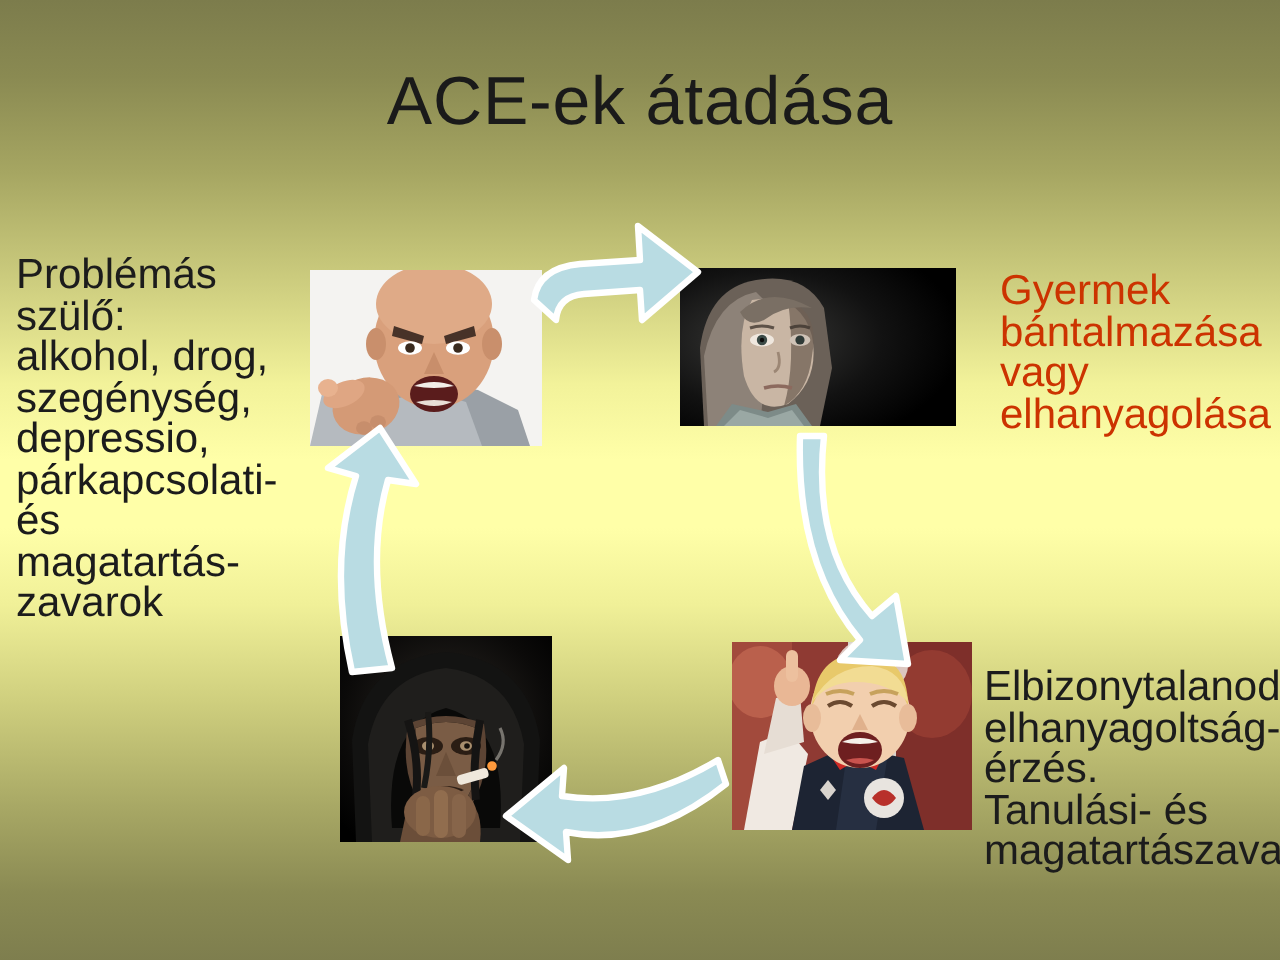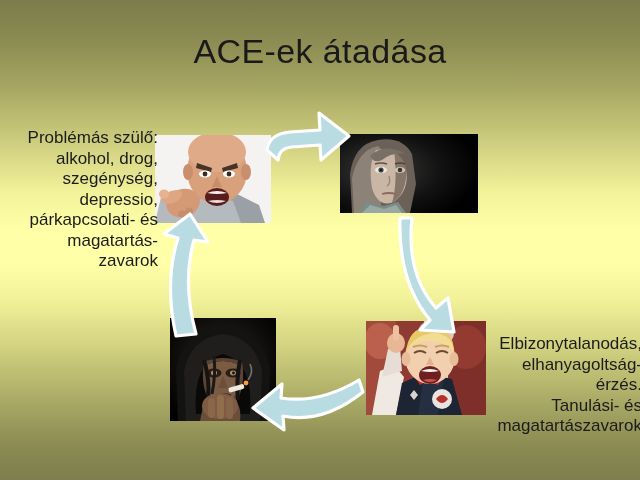--- a/index.html
+++ b/index.html
@@ -51,25 +51,24 @@
   .photo svg { display: block; }
 
   #photo-parent   { left: 155px; top: 135px; width: 116px; height: 88px; }
   #photo-child    { left: 340px; top: 134px; width: 138px; height: 79px; }
   #photo-boy      { left: 366px; top: 321px; width: 120px; height: 94px; }
   #photo-teen     { left: 170px; top: 318px; width: 106px; height: 103px; }
 
   
   .txt {
     position: absolute;
-    font-size: 17px;
+    font-size: 21px;
     line-height: 20.5px;
     color: #1c1c1c;
     white-space: pre-line;
-    text-align: right;
   }
   #txt-parent { left: 8px;   top: 128px; width: 150px; }
   #txt-abuse  { left: 500px; top: 136px; width: 140px; color: #cc3300; }
   #txt-effect { left: 492px; top: 334px; width: 150px; }
   #txt-self   { left: 8px;   top: 338px; width: 152px; }
 
   
   .arrow {
     position: absolute;
     pointer-events: auto;
@@ -289,20 +288,24 @@
     </svg>
   </div>
 
   <div class="txt" id="txt-parent">Problémás szülő:
 alkohol, drog,
 szegénység,
 depressio,
 párkapcsolati- és
 magatartás-zavarok</div>
 
+  <div class="txt" id="txt-abuse">Gyermek
+bántalmazása
+vagy
+elhanyagolása</div>
 
   <div class="txt" id="txt-effect">Elbizonytalanodás,
 elhanyagoltság-
 érzés.
 Tanulási- és
 magatartászavarok</div>
 
 
 </div>
 

